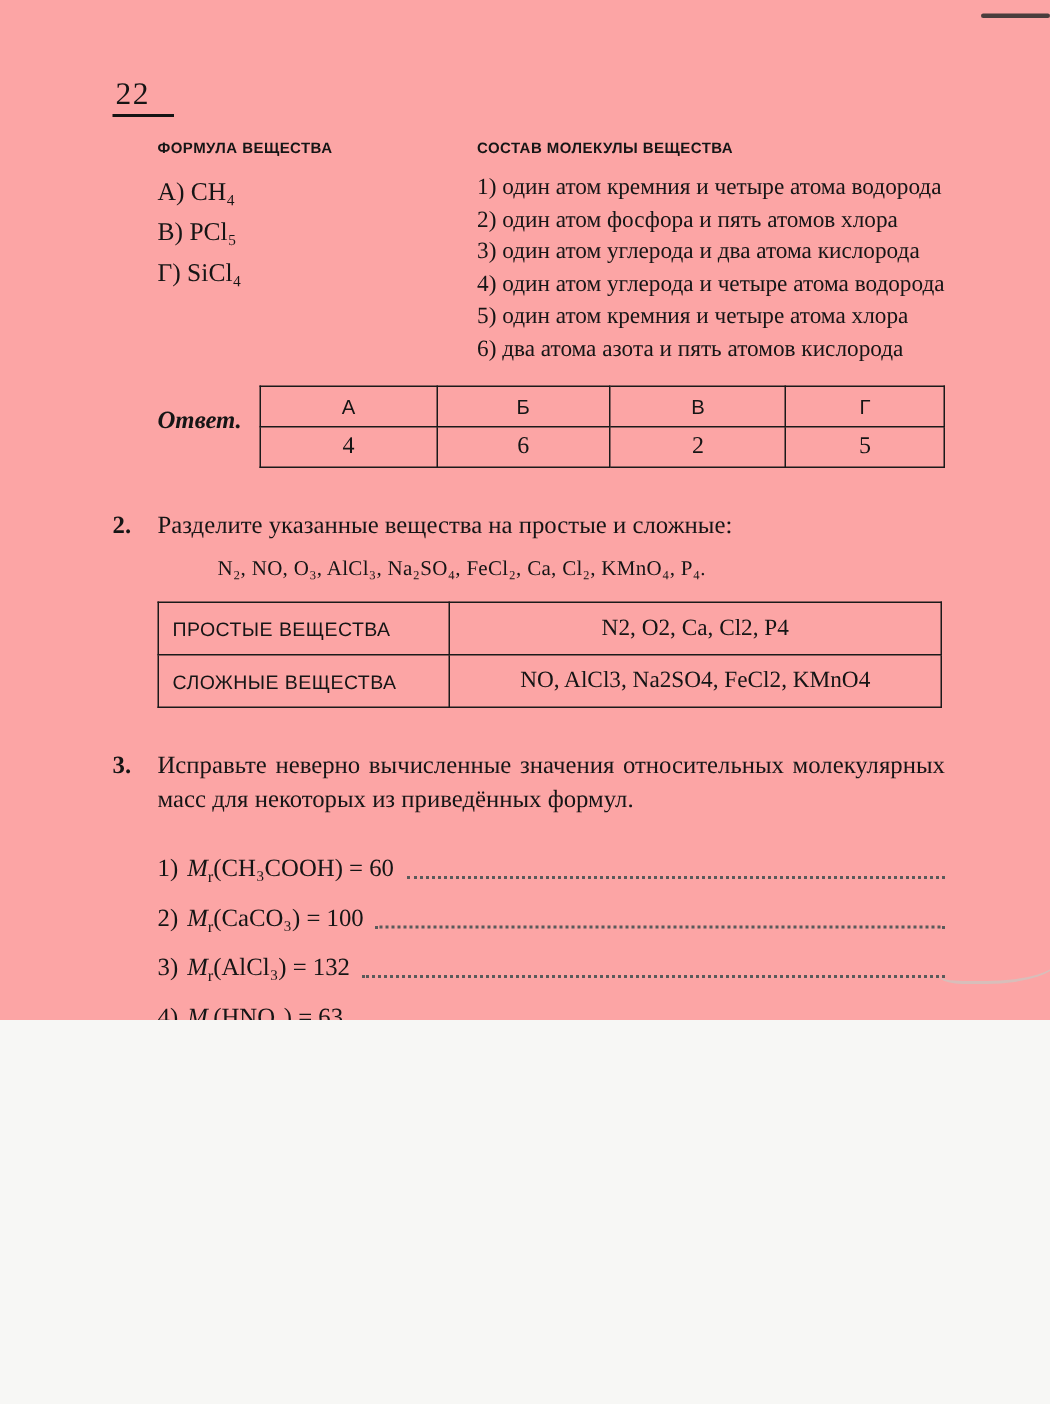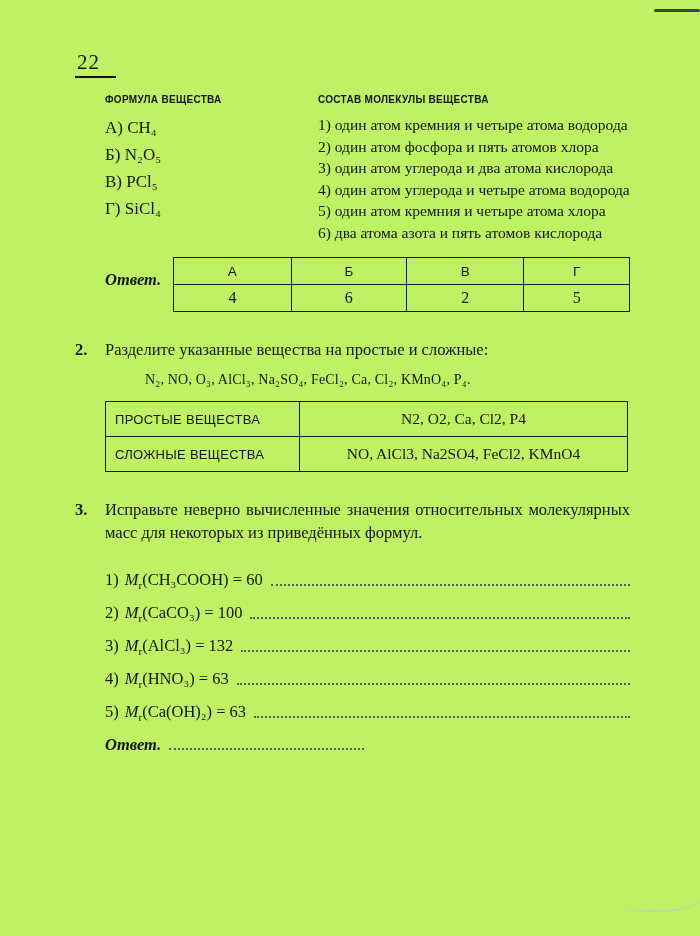--- a/index.html
+++ b/index.html
@@ -2,21 +2,21 @@
 <html lang="ru"><head>
 <meta charset="utf-8">
 <style>
   html,body{margin:0;padding:0;}
   body{
     width:700px;height:936px;background:#f7f7f5;
     font-family:"Liberation Serif","DejaVu Serif",serif;
     color:#151515;
   }
   .page{
-    position:relative;width:700px;height:936px;background:#bef264;overflow:hidden;
+    position:relative;width:700px;height:680px;background:#fca5a5;overflow:hidden;
   }
   .content{padding:50px 70px 0 75px;}
 
   
   .page-number{
     display:inline-block;font-size:21px;letter-spacing:1px;
     border-bottom:2px solid #141414;padding:0 16px 1px 2px;
   }
 
   
@@ -85,21 +85,20 @@
     <div>
       <span class="page-number">22</span>
     </div>
 
     <section>
       <div class="cols">
 
         <div class="col-left">
           <div class="col-header">ФОРМУЛА ВЕЩЕСТВА</div>
           <div class="formula-item">А) CH₄</div>
-          <div class="formula-item">Б) N₂O₅</div>
           <div class="formula-item">В) PCl₅</div>
           <div class="formula-item">Г) SiCl₄</div>
         </div>
 
         <div class="col-right">
           <div class="col-header">СОСТАВ МОЛЕКУЛЫ ВЕЩЕСТВА</div>
           <p class="desc">1) один атом кремния и четыре атома водорода</p>
           <p class="desc">2) один атом фосфора и пять атомов хлора</p>
           <p class="desc">3) один атом углерода и два атома кислорода</p>
           <p class="desc">4) один атом углерода и четыре атома водорода</p>

